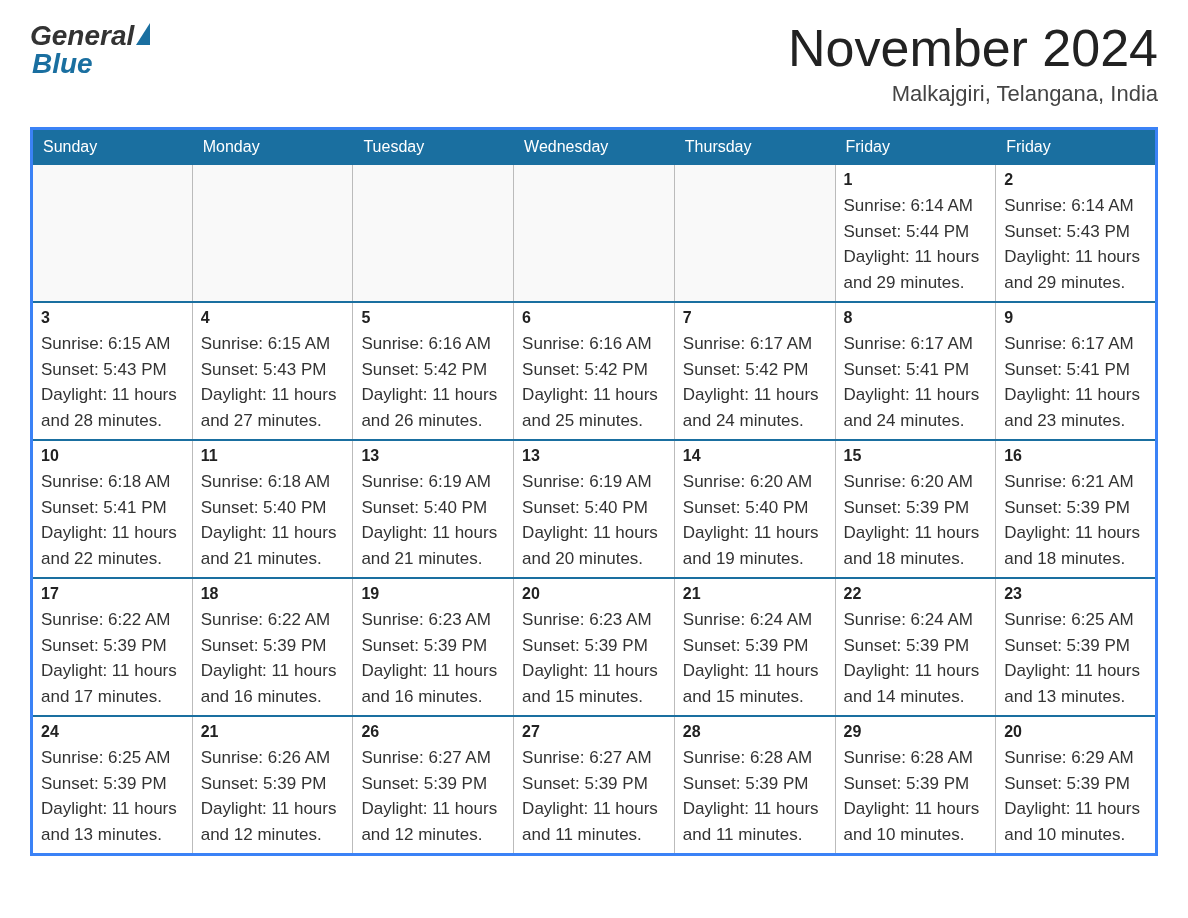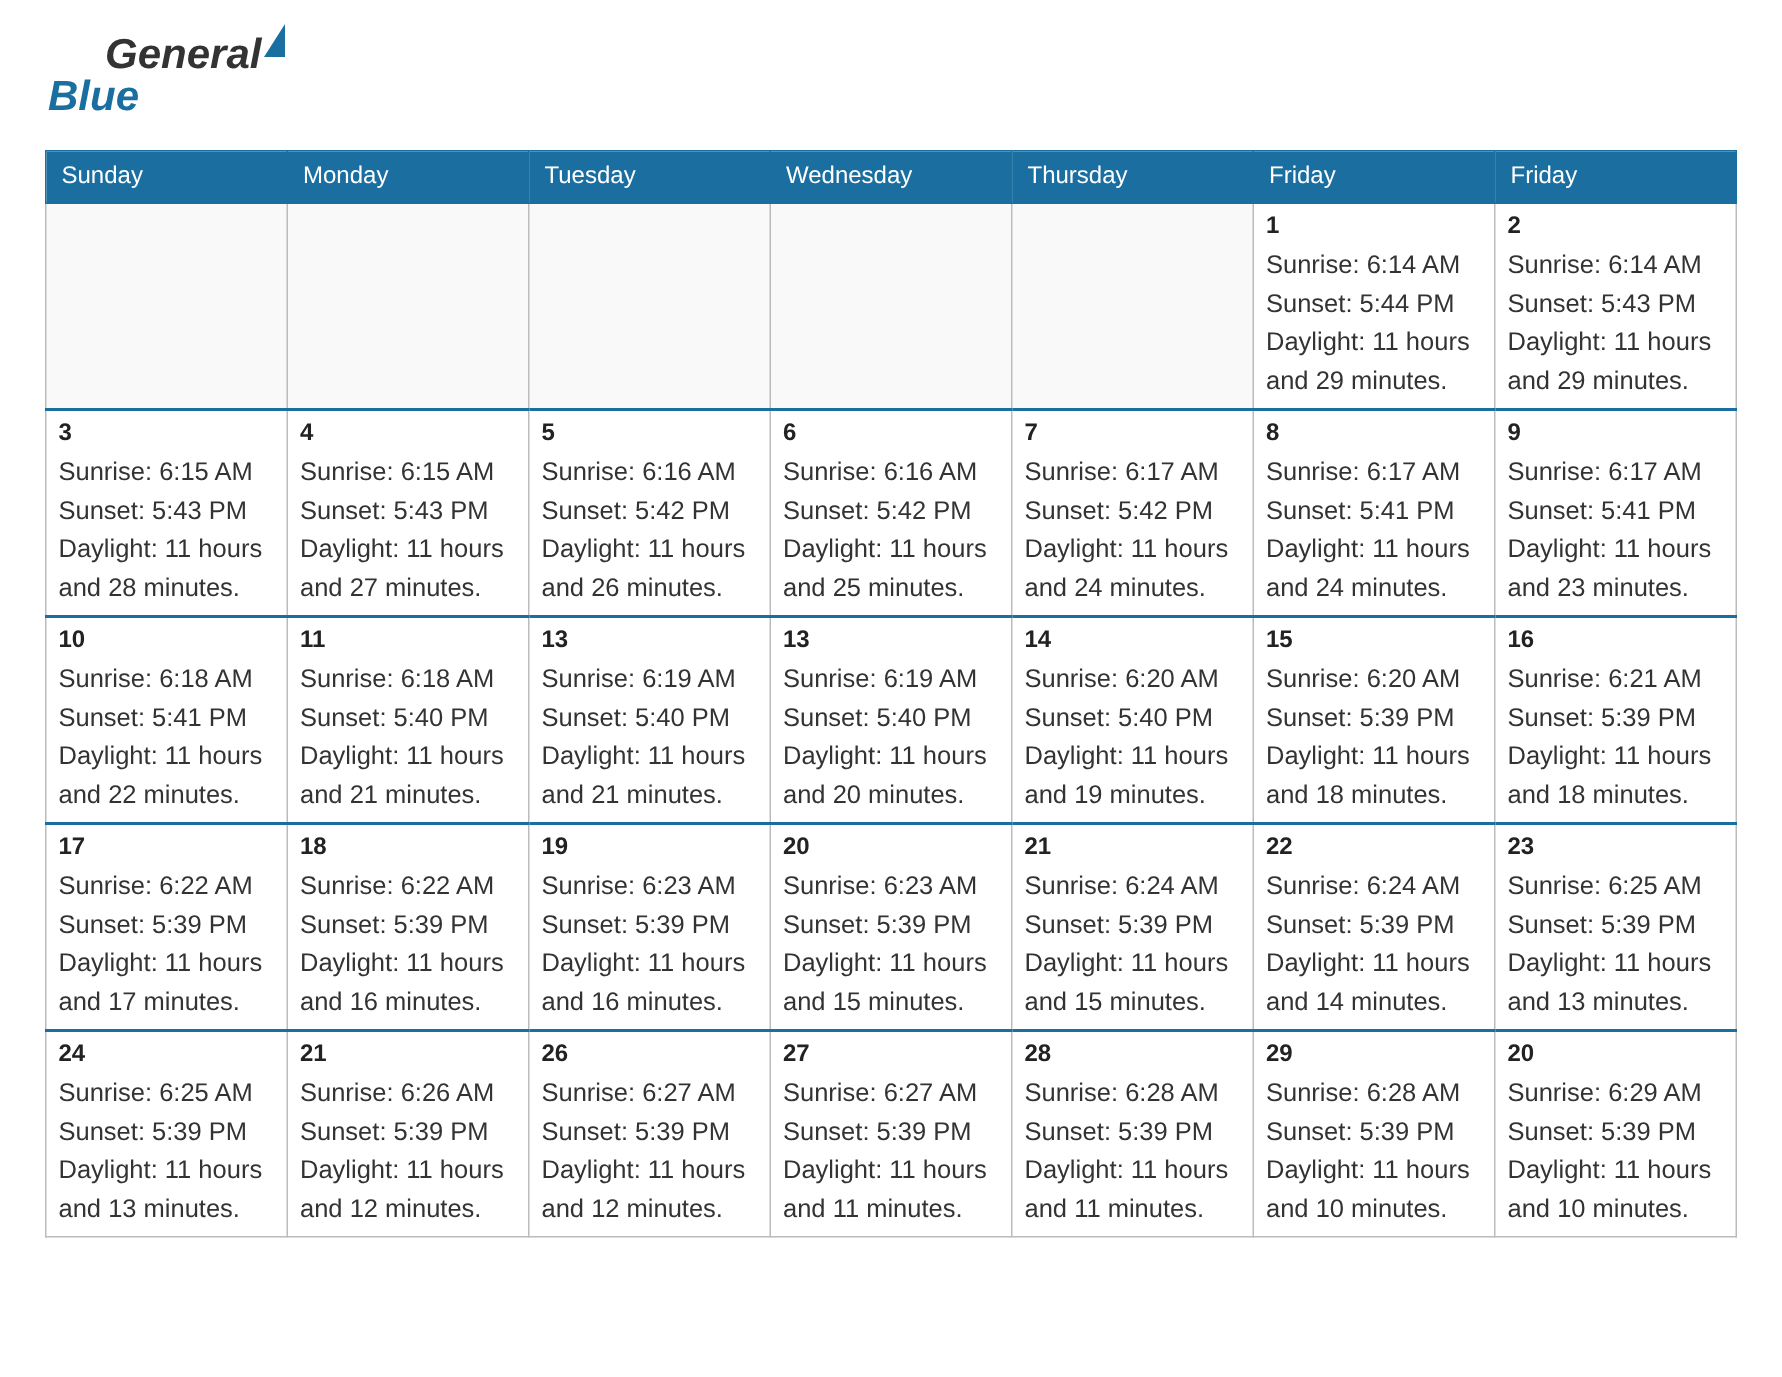--- a/index.html
+++ b/index.html
@@ -16,21 +16,21 @@
       align-items: flex-start;
       margin-bottom: 20px;
     }
     .logo {
       display: flex;
       flex-direction: column;
       align-items: flex-start;
     }
     .logo-top {
       display: flex;
-      margin-left: 40px;
+      align-items: center;
     }
     .logo-general {
       font-size: 28px;
       font-weight: bold;
       color: #333;
       font-style: italic;
     }
     .logo-triangle {
       width: 0;
       height: 0;
@@ -57,21 +57,21 @@
       line-height: 1.1;
     }
     .location {
       font-size: 22px;
       color: #444;
       margin-top: 4px;
     }
     .calendar {
       width: 100%;
       border-collapse: collapse;
-      border: 1px solid #3b82f6;
+      border: 3px solid #3b82f6;
       margin-top: 12px;
     }
     .calendar th {
       background-color: #1a6fa0;
       color: #fff;
       font-size: 16px;
       font-weight: normal;
       padding: 8px 10px;
       text-align: left;
       border: 1px solid #1a6fa0;
@@ -108,20 +108,24 @@
 </head>
 <body>
 
 <div class="header-area">
   <div class="logo">
     <div class="logo-top">
       <span class="logo-general">General</span>
       <div class="logo-triangle"></div>
     </div>
     <span class="logo-blue">Blue</span>
+  </div>
+  <div class="title-area">
+    <div class="month-year">November 2024</div>
+    <div class="location">Malkajgiri, Telangana, India</div>
   </div>
 </div>
 
 <table class="calendar">
   <thead>
     <tr>
     <th>Sunday</th>
         <th>Monday</th>
         <th>Tuesday</th>
         <th>Wednesday</th>

